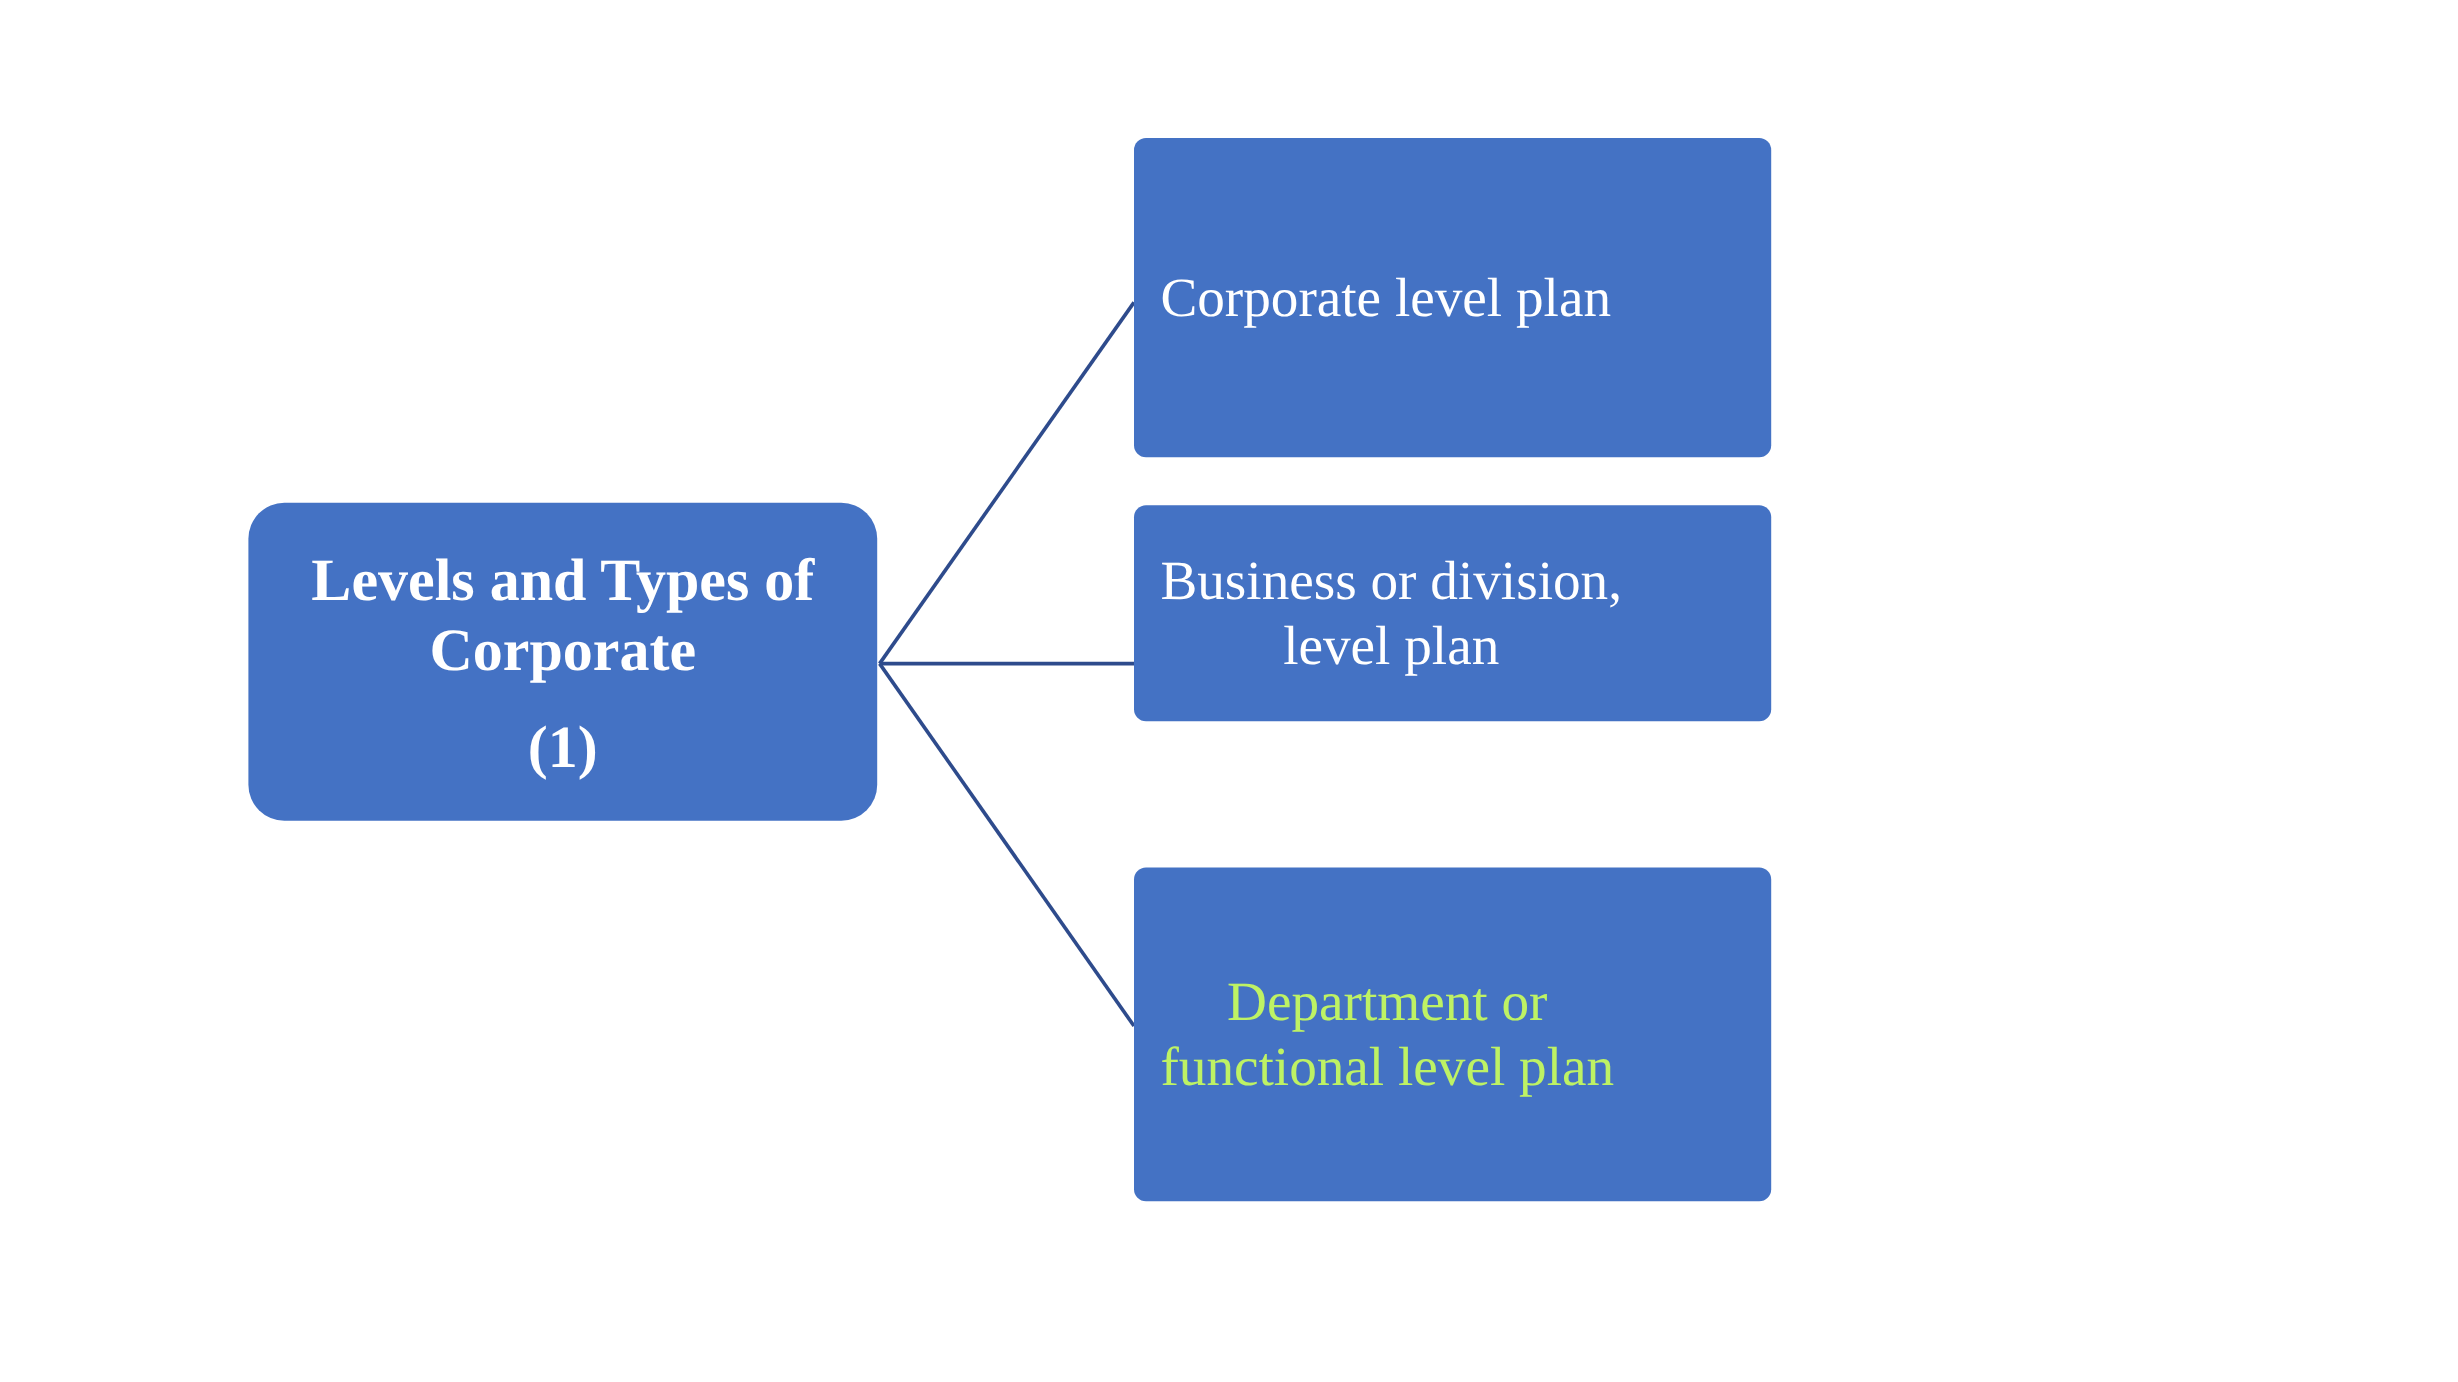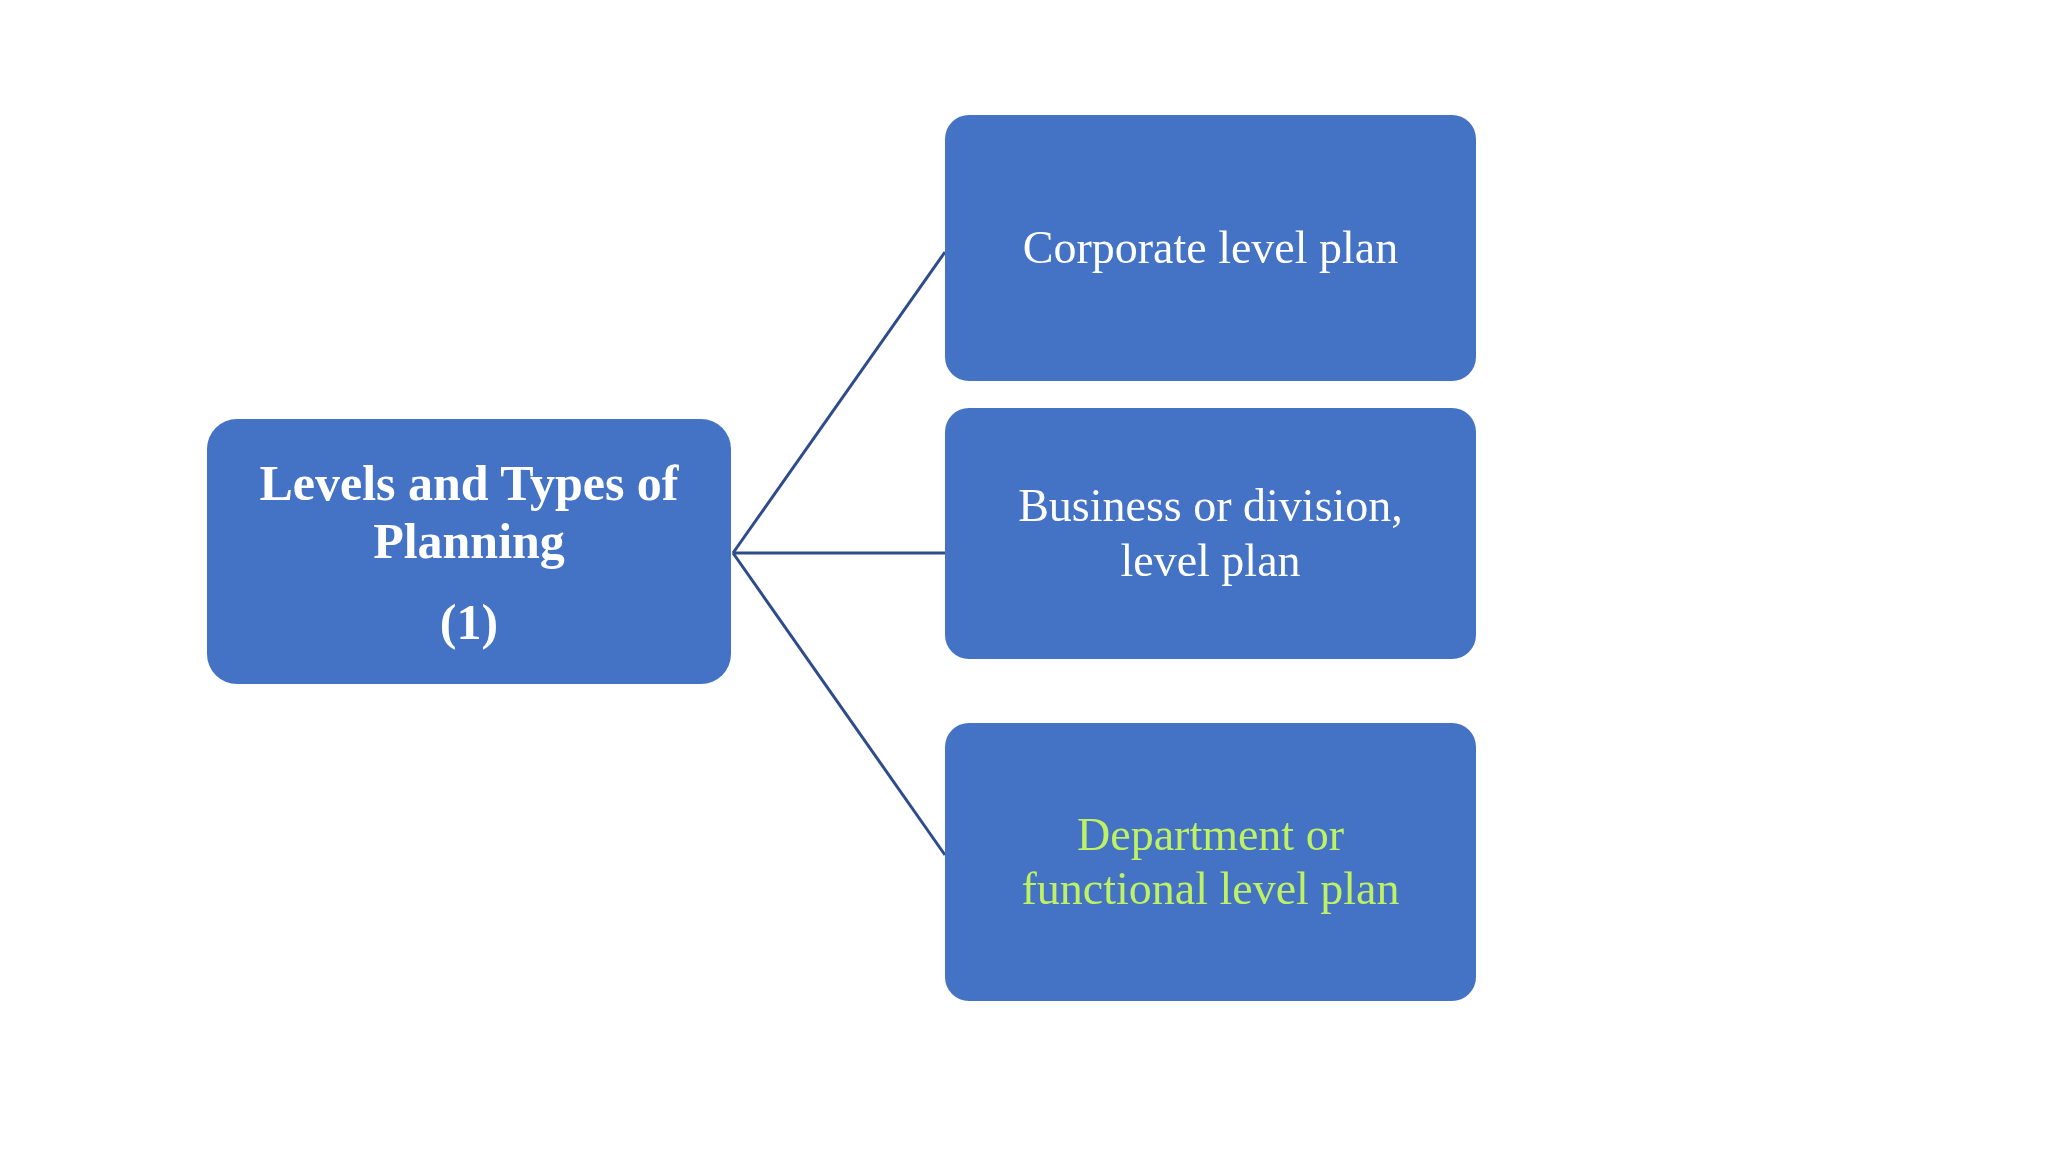--- a/index.html
+++ b/index.html
@@ -29,25 +29,24 @@
     top: 0;
     width: 2048px;
     height: 1152px;
     z-index: 1;
   }
 
   .node {
     position: absolute;
     z-index: 2;
     background: #4472C4;
-    border-radius: 24px;
+    border-radius: 10px;
     box-sizing: border-box;
     display: flex;
     align-items: center;
-    justify-content: center;
     text-align: center;
     color: #ffffff;
     line-height: 1.18;
     -webkit-font-smoothing: antialiased;
   }
 
   
   #node-root {
     left: 207px;
     top: 419px;
@@ -72,21 +71,21 @@
 
   
   .leaf {
     left: 945px;
     width: 531px;
     font-size: 46px;
     font-weight: normal;
     padding: 0 22px;
   }
   #node-leaf-0 { top: 115px;  height: 266px; }
-  #node-leaf-1 { top: 408px;  height: 251px; }
+  #node-leaf-1 { top: 421px;  height: 180px; }
   #node-leaf-2 { top: 723px;  height: 278px; }
 
   .leaf .leaf-label {
     display: block;
     white-space: pre-line;
     line-height: 1.18;
   }
 </style>
 </head>
 <body>
@@ -94,21 +93,21 @@
 <div id="slide" style="background: rgb(255, 255, 255);">
 
   <svg id="connectors" viewBox="0 0 2048 1152" width="2048" height="1152" xmlns="http://www.w3.org/2000/svg">
 
     <line x1="733" y1="553" x2="945" y2="252" stroke="#2E4B8C" stroke-width="3"></line>
     <line x1="733" y1="553" x2="945" y2="553" stroke="#2E4B8C" stroke-width="3"></line>
     <line x1="733" y1="553" x2="945" y2="855" stroke="#2E4B8C" stroke-width="3"></line>
   </svg>
 
   <div class="node" id="node-root" style="background: rgb(68, 114, 196); color: rgb(255, 255, 255);">
-    <span class="root-title">Levels and Types of Planning</span>
+    <span class="root-title">Levels and Types of Corporate</span>
     <span class="root-index">(1)</span>
   </div>
 
   <div class="node leaf" id="node-leaf-0" style="background: rgb(68, 114, 196); color: rgb(255, 255, 255);">
     <span class="leaf-label">Corporate level plan</span>
   </div>
 
   <div class="node leaf" id="node-leaf-1" style="background: rgb(68, 114, 196); color: rgb(255, 255, 255);">
     <span class="leaf-label">Business or division,
 level plan</span>

